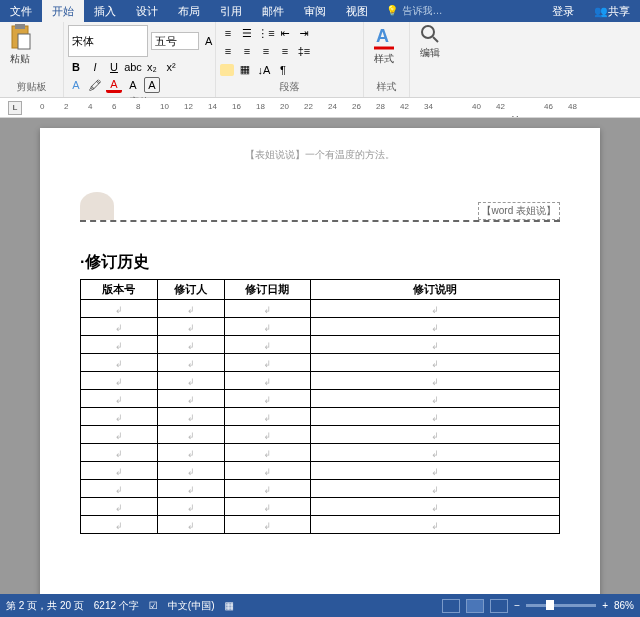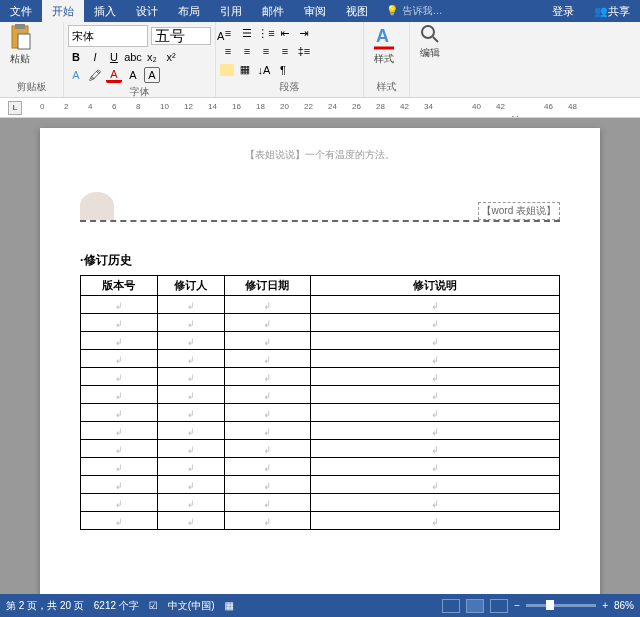--- a/index.html
+++ b/index.html
@@ -11,33 +11,33 @@
 .tabbar .right{margin-left:auto;display:flex;align-items:center}
 .tell{color:#b8cce4;margin-left:8px;font-size:10px}
 .lamp{margin-right:4px}
 .ribbon{background:#f3f3f3;height:76px;display:flex;border-bottom:1px solid #d4d4d4}
 .group{border-right:1px solid #e1e1e1;padding:2px 4px;display:flex;flex-direction:column;justify-content:space-between}
 .glabel{font-size:10px;color:#666;text-align:center;padding:1px 0}
 .row{display:flex;align-items:center;gap:3px;padding:1px 0}
 .ico{width:16px;height:16px;display:inline-flex;align-items:center;justify-content:center;font-size:11px;cursor:pointer}
 .bigico{width:32px;display:flex;flex-direction:column;align-items:center;cursor:pointer;font-size:10px;color:#444}
 .bigico svg{margin-bottom:2px}
-.fontbox{border:1px solid #c0c0c0;background:#fff;padding:1px 3px;font-size:11px;width:80px;height:22px}
-.sizebox{border:1px solid #c0c0c0;background:#fff;padding:1px 3px;font-size:15px;width:60px;height:18px}
+.fontbox{border:1px solid #c0c0c0;background:#fff;padding:1px 3px;font-size:11px;width:80px;height:32px}
+.sizebox{border:1px solid #c0c0c0;background:#fff;padding:1px 3px;font-size:11px;width:48px;height:18px}
 .btn{padding:1px 3px;cursor:pointer;border-radius:2px}
 .ruler-area{background:#fff;height:20px;border-bottom:1px solid #d4d4d4;display:flex;align-items:center;padding-left:8px;font-size:8px;color:#666;position:relative;overflow:hidden}
 .ruler-area .L{background:#f0f0f0;border:1px solid #aaa;width:14px;height:14px;display:flex;align-items:center;justify-content:center;font-weight:bold;margin-right:8px}
 .rnum{position:absolute}
 .doc-area{background:#999;height:476px;overflow:auto;display:flex;justify-content:center}
 .page{background:#fff;width:560px;margin:10px 0;box-shadow:0 2px 6px rgba(0,0,0,.3);padding:20px 40px;position:relative;min-height:700px}
 .hd-text{text-align:center;color:#999;font-size:10px;margin-bottom:30px}
 .hd-img{display:flex;justify-content:space-between;align-items:end;border-bottom:2px dashed #666;margin-bottom:30px}
 .hd-img .wlabel{font-size:10px;color:#666;border:1px dashed #999;padding:1px 3px}
 .avatar{width:34px;height:28px;background:#e8e0d8;border-radius:50% 50% 0 0}
-.section{font-size:12px;font-weight:bold;margin:6px 0}
+.section{font-size:16px;font-weight:bold;margin:6px 0}
 table{border-collapse:collapse;width:100%;font-size:11px}
 td,th{border:1px solid #000;padding:2px 4px;text-align:center;height:18px}
 .ttitle{font-weight:bold}
 .statusbar{background:#2b579a;color:#fff;height:23px;display:flex;align-items:center;font-size:10px;padding:0 6px;gap:10px}
 .statusbar .right{margin-left:auto;display:flex;align-items:center;gap:6px}
 .slider{width:70px;height:3px;background:#7a9ac9;position:relative}
 .slider .thumb{position:absolute;width:8px;height:10px;background:#fff;top:-4px;left:20px}
 .vbtn{width:18px;height:14px;border:1px solid #7a9ac9;display:inline-block}
 .para-mark{color:#bbb;font-size:9px}
 </style>

